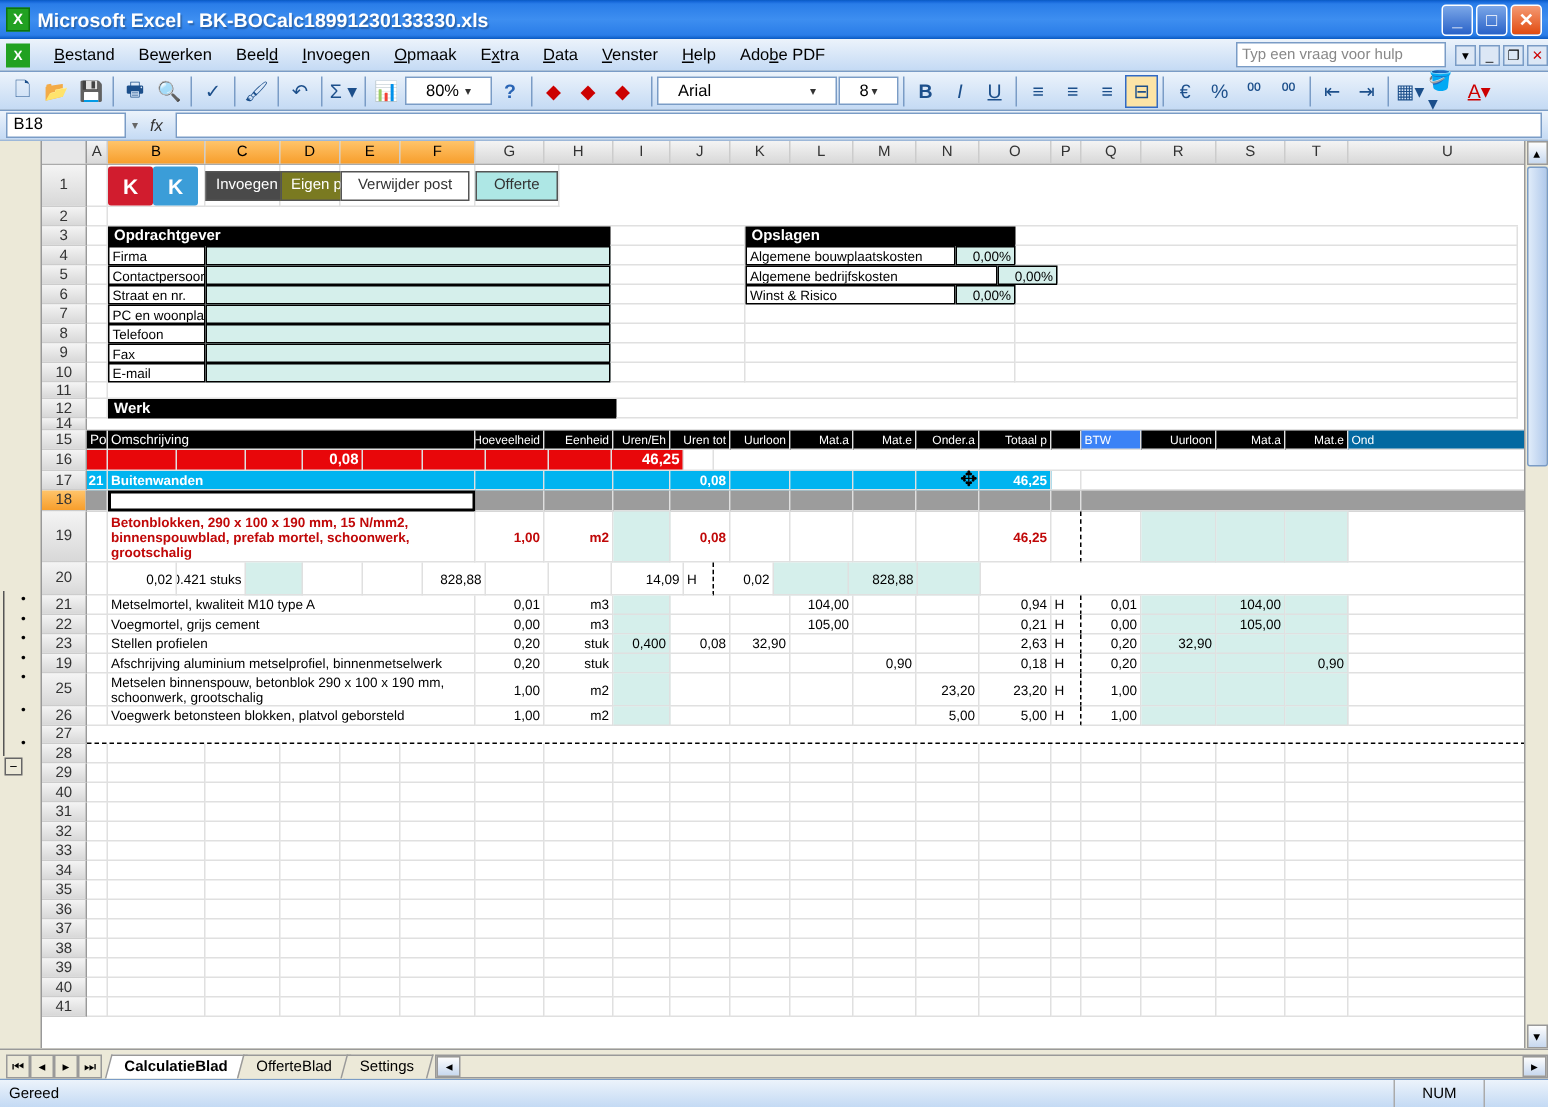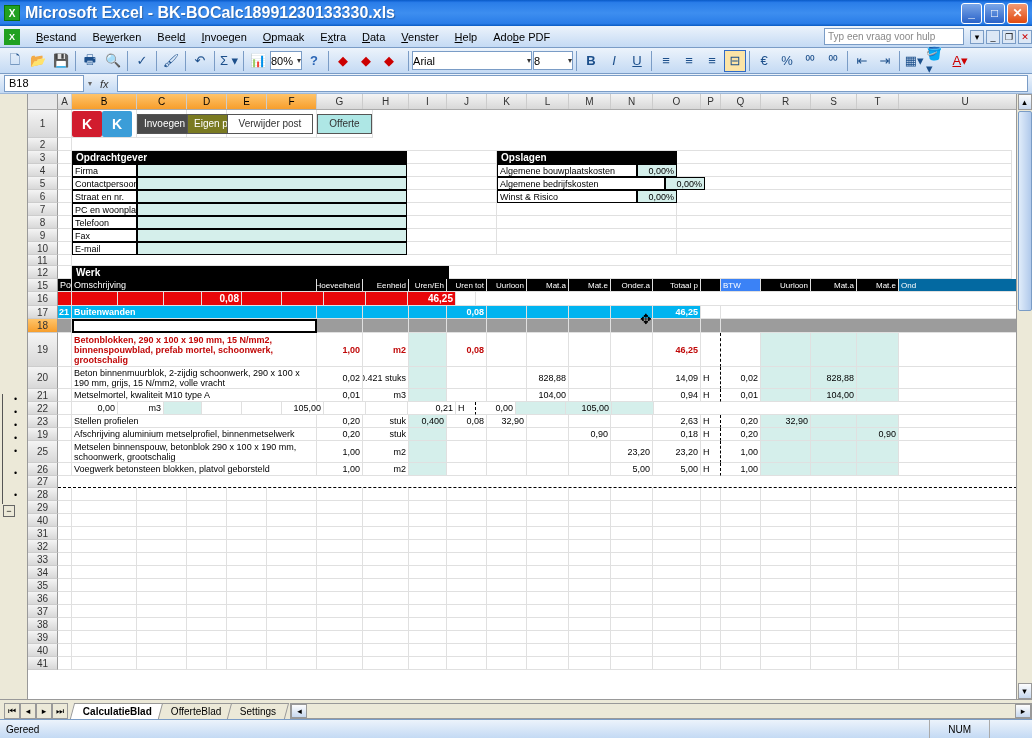--- a/index.html
+++ b/index.html
@@ -1,39 +1,39 @@
 <!DOCTYPE html>
 <html><head>
 <meta charset="utf-8">
 <style>
 * { margin:0; padding:0; box-sizing:border-box; font-family:Tahoma,Arial,sans-serif; }
 body { width:1032px; height:738px; background:#ece9d8; font-size:11px; overflow:hidden; }
 
 
 .titlebar { height:26px; background:linear-gradient(to bottom,#0a5ac2 0%,#1567d9 4%,#2a7de8 10%,#3d8ef0 50%,#2a7de8 90%,#0a5ac2 100%); display:flex; align-items:center; padding:0 4px; color:#fff; }
 .titlebar .ico { width:16px; height:16px; background:#21a121; margin-right:5px; display:inline-flex; align-items:center; justify-content:center; color:#fff; font-weight:bold; font-size:10px; border:1px solid #0d730d; }
-.titlebar .title { font-size:16px; font-weight:bold; flex:1; text-shadow:1px 1px 1px rgba(0,0,0,.3); }
+.titlebar .title { font-size:13px; font-weight:bold; flex:1; text-shadow:1px 1px 1px rgba(0,0,0,.3); }
 .winbtns { display:flex; gap:2px; }
 .winbtn { width:21px; height:21px; border-radius:3px; display:flex; align-items:center; justify-content:center; font-weight:bold; font-size:12px; color:#fff; border:1px solid #fff; }
 .winbtn.min,.winbtn.max{ background:linear-gradient(to bottom,#7ba7e8,#2962c8); }
 .winbtn.close{ background:linear-gradient(to bottom,#f49a74,#e14a0f); }
 
 
 .menubar { height:22px; background:linear-gradient(to bottom,#ecf3fb,#c4daf4); display:flex; align-items:center; padding-left:4px; border-bottom:1px solid #7a9cc6; }
 .menubar .ico { width:16px; height:16px; background:#21a121; margin-right:8px; display:inline-flex; align-items:center; justify-content:center; color:#fff; font-weight:bold; font-size:9px; }
 .menubar span { padding:3px 8px; font-size:11px; cursor:default; }
 .menubar span u { text-decoration:underline; }
 .menubar .help-box { margin-left:auto; margin-right:4px; width:140px; height:17px; background:#fff; border:1px solid #7a9cc6; color:#888; font-size:10px; padding:1px 3px; display:flex; align-items:center; }
 .menubar .small-btn{width:14px;height:14px;border:1px solid #7a9cc6;background:#dce7f5;display:flex;align-items:center;justify-content:center;font-size:9px;margin-left:2px;}
 
 
 .toolbar { height:26px; background:linear-gradient(to bottom,#ecf3fb,#c4daf4); display:flex; align-items:center; padding:0 4px; border-bottom:1px solid #7a9cc6; gap:1px; }
 .tbtn { width:22px; height:22px; display:flex; align-items:center; justify-content:center; font-size:13px; color:#1c4f8b; cursor:pointer; }
 .tsep { width:1px; height:20px; background:#7a9cc6; margin:0 2px; }
-.tdrop { display:flex; align-items:center; border:1px solid #7a9cc6; background:#fff; height:19px; padding:0 0; font-size:11px; }
+.tdrop { display:flex; align-items:center; border:1px solid #7a9cc6; background:#fff; height:19px; padding:0 13px; font-size:11px; }
 .tdrop .arrow { margin-left:4px; font-size:8px; color:#333; }
 
 
 .fbar { height:20px; background:linear-gradient(to bottom,#ecf3fb,#c4daf4); display:flex; align-items:center; padding:0 4px; border-bottom:1px solid #9db8d9; gap:4px; }
 .namebox { width:80px; height:17px; background:#fff; border:1px solid #7a9cc6; padding:1px 4px; font-size:11px; }
 .fx { font-style:italic; font-size:11px; color:#333; padding:0 4px; }
 .formula-input{flex:1;height:17px;background:#fff;border:1px solid #7a9cc6;}
 
 
 .sheet-wrap { position:relative; background:#fff; height:calc(738px - 26px - 22px - 26px - 20px - 20px - 19px); overflow:hidden; }
@@ -351,23 +351,28 @@
         <div style="width:28px;flex-shrink:0"></div>
         <div class="rh ">11</div>
         <div class="cell AW"></div>
         <div class="cell" style="flex:1"></div>
         <div style="width:20px" class="border-dashed-r"></div>
       </div>
       <div class="row" style="height:13px">
         <div style="width:28px;flex-shrink:0"></div>
         <div class="rh ">12</div>
         <div class="cell AW"></div>
-        <div class="blk-hdr" style="width:377px">Werk</div>
+        <div class="blk-hdr" style="width:339px">Werk</div>
         <div class="cell" style="flex:1"></div>
         <div style="width:20px" class="border-dashed-r"></div>
+      </div>
+      <div class="row" style="height:8px">
+        <div style="width:28px;flex-shrink:0"></div>
+        <div class="rh ">14</div>
+        <div class="cell" style="flex:1"></div>
       </div>
       <div class="row" style="height:13px">
         <div style="width:28px;flex-shrink:0"></div>
         <div class="rh ">15</div>
         <div class="cell AW" style="background:#000;color:#fff;font-size:9px">Pos</div>
   <div class="cell" style="width:245px;background:#000;color:#fff;font-size:9px">Omschrijving</div>
   <div class="cell GW right" style="background:#000;color:#fff;font-size:8px">Hoeveelheid</div>
   <div class="cell HW right" style="background:#000;color:#fff;font-size:8px">Eenheid</div>
   <div class="cell IW right" style="background:#000;color:#fff;font-size:8px">Uren/Eh</div>
   <div class="cell JW right" style="background:#000;color:#fff;font-size:8px">Uren tot</div>
@@ -453,21 +458,20 @@
         <div class="cell QW"></div>
   <div class="cell RW lt-bg"></div>
         <div class="cell SW lt-bg"></div>
         <div class="cell TW lt-bg"></div>
   <div class="cell" style="flex:1"></div>
       </div>
       <div class="row" style="height:22px">
         <div style="width:28px;flex-shrink:0"></div>
         <div class="rh ">20</div>
         <div class="cell AW"></div>
-    <div class="cell" style="width:245px;white-space:normal;font-size:9px">Beton binnenmuurblok, 2-zijdig schoonwerk, 290 x 100 x 190 mm, grijs, 15 N/mm2, volle vracht</div>
     <div class="cell GW right" style="font-size:9px">0,02</div>
     <div class="cell HW right" style="font-size:9px">0.421 stuks</div>
     <div class="cell IW right lt-bg" style="font-size:9px"></div>
     <div class="cell JW right" style="font-size:9px"></div>
     <div class="cell KW right" style="font-size:9px"></div>
     <div class="cell LW right" style="font-size:9px">828,88</div>
     <div class="cell MW right" style="font-size:9px"></div>
     <div class="cell NW right" style="font-size:9px"></div>
     <div class="cell OW right" style="font-size:9px">14,09</div>
     <div class="cell PW border-dashed-r" style="font-size:9px">H</div>
@@ -495,20 +499,21 @@
     <div class="cell QW right" style="font-size:9px">0,01</div>
     <div class="cell RW right lt-bg" style="font-size:9px"></div>
     <div class="cell SW right lt-bg" style="font-size:9px">104,00</div>
     <div class="cell TW right lt-bg" style="font-size:9px"></div>
     <div class="cell" style="flex:1"></div>
       </div>
       <div class="row" style="height:13px">
         <div style="width:28px;flex-shrink:0"></div>
         <div class="rh ">22</div>
         <div class="cell AW"></div>
+    <div class="cell" style="width:245px;white-space:normal;font-size:9px">Voegmortel, grijs cement</div>
     <div class="cell GW right" style="font-size:9px">0,00</div>
     <div class="cell HW right" style="font-size:9px">m3</div>
     <div class="cell IW right lt-bg" style="font-size:9px"></div>
     <div class="cell JW right" style="font-size:9px"></div>
     <div class="cell KW right" style="font-size:9px"></div>
     <div class="cell LW right" style="font-size:9px">105,00</div>
     <div class="cell MW right" style="font-size:9px"></div>
     <div class="cell NW right" style="font-size:9px"></div>
     <div class="cell OW right" style="font-size:9px">0,21</div>
     <div class="cell PW border-dashed-r" style="font-size:9px">H</div>

